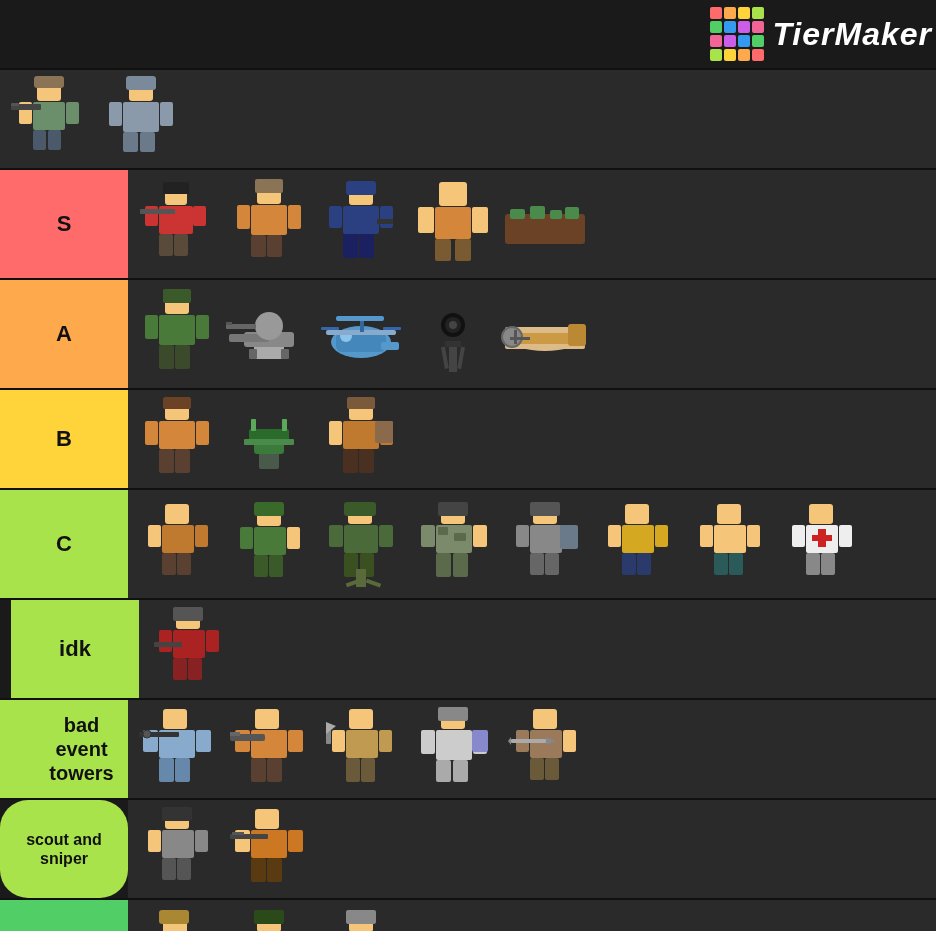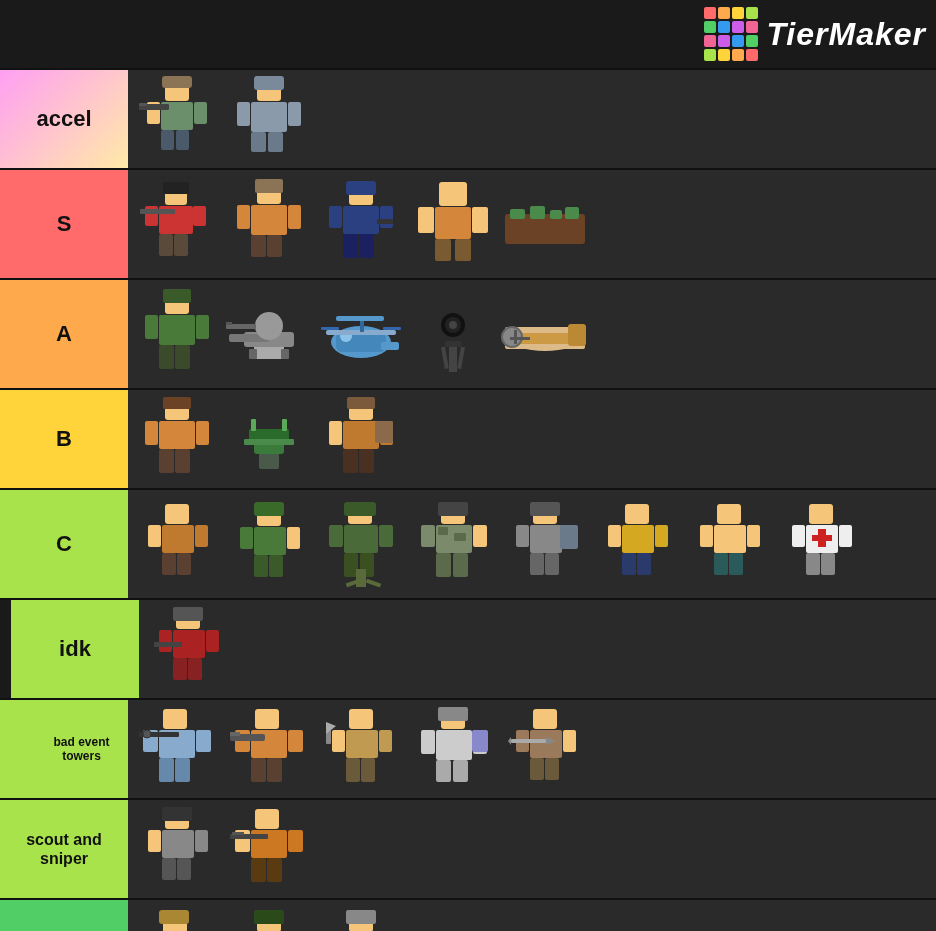--- a/index.html
+++ b/index.html
@@ -49,21 +49,21 @@
       align-items: center;
       justify-content: center;
       flex-shrink: 0;
     }
 
     
     .header-row {
       display: flex;
       align-items: center;
       background: #1a1a1a;
-      padding: 6px 10px;
+      padding: 6px 4px;
       min-height: 70px;
       border-bottom: 2px solid #111;
     }
 
     .header-left {
       flex: 1;
       display: flex;
       align-items: center;
       gap: 6px;
     }
@@ -102,21 +102,21 @@
     }
 
     
     .tier-accel { background: linear-gradient(135deg, #ff9ff3 0%, #ffeaa7 100%); }
     .tier-s { background: #ff6b6b; }
     .tier-a { background: #ffa94d; }
     .tier-b { background: #ffd43b; }
     .tier-c { background: #a9e34b; }
     .tier-idk { background: #a9e34b; margin-left: 11px; }
     .tier-bad-event { background: #a9e34b; }
-    .tier-scout { background: #a9e34b; }
+    .tier-scout { background: #a9e34b; border-radius: 28px; }
     .tier-stop { background: #51cf66; }
   </style>
 </head>
 <body>
 
 <div>
 
   <div class="header-row">
     <div class="header-left"></div>
     <div class="header-right">
@@ -142,21 +142,20 @@
           <div class="logo-cell" style="background:#ffd43b"></div>
           <div class="logo-cell" style="background:#ffa94d"></div>
           <div class="logo-cell" style="background:#ff6b6b"></div>
         </div>
         <span class="logo-text">TierMaker</span>
       </div>
     </div>
   </div>
 
   <div class="tier-row">
-    <div class="tier-label tier-accel">accel</div>
     <div class="tier-content">
 
       <div class="tier-item">
         <svg viewBox="0 0 80 90" width="80" height="90">
 
           <rect x="28" y="5" width="24" height="22" fill="#f5c67a" rx="3"></rect>
 
           <rect x="25" y="2" width="30" height="12" fill="#8B7355" rx="3"></rect>
 
           <rect x="24" y="28" width="32" height="28" fill="#6B8E6B" rx="2"></rect>
@@ -491,21 +490,21 @@
           <rect x="8" y="26" width="13" height="22" fill="#aa2222" rx="2"></rect>
           <rect x="55" y="26" width="13" height="22" fill="#aa2222" rx="2"></rect>
 
           <rect x="3" y="38" width="28" height="5" fill="#444" rx="1"></rect>
         </svg>
       </div>
     </div>
   </div>
 
   <div class="tier-row" style="min-height:94px">
-    <div class="tier-label tier-bad-event" style="font-size:12px;padding-left:43px;">bad event towers</div>
+    <div class="tier-label tier-bad-event" style="font-size:20px;padding-left:43px;">bad event towers</div>
     <div class="tier-content">
 
       <div class="tier-item">
         <svg viewBox="0 0 80 90" width="80" height="90">
           <rect x="26" y="5" width="24" height="20" fill="#f5c67a" rx="3"></rect>
           <rect x="22" y="26" width="36" height="28" fill="#88aacc" rx="2"></rect>
           <rect x="22" y="54" width="15" height="24" fill="#6688aa" rx="2"></rect>
           <rect x="38" y="54" width="15" height="24" fill="#6688aa" rx="2"></rect>
           <rect x="6" y="26" width="15" height="22" fill="#88aacc" rx="2"></rect>
           <rect x="59" y="26" width="15" height="22" fill="#88aacc" rx="2"></rect>

